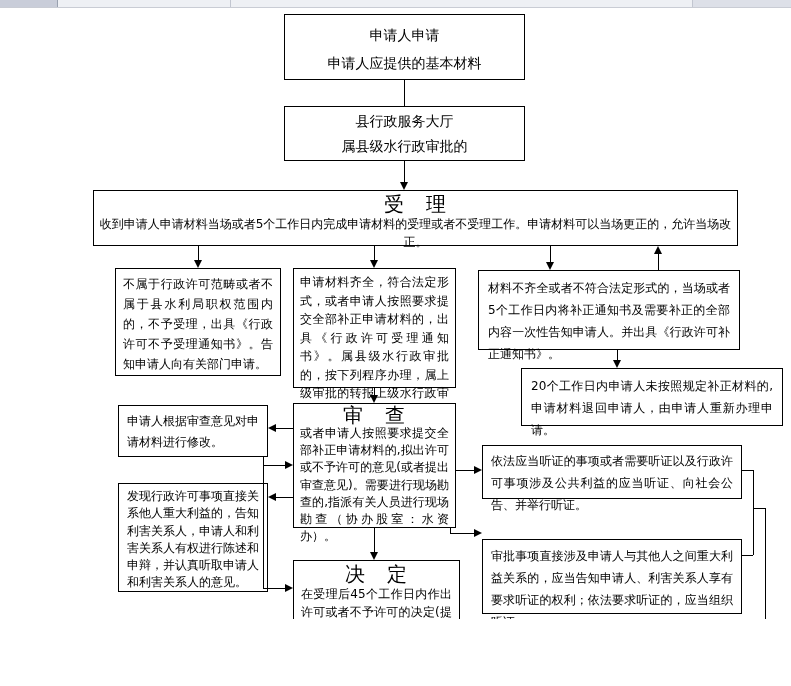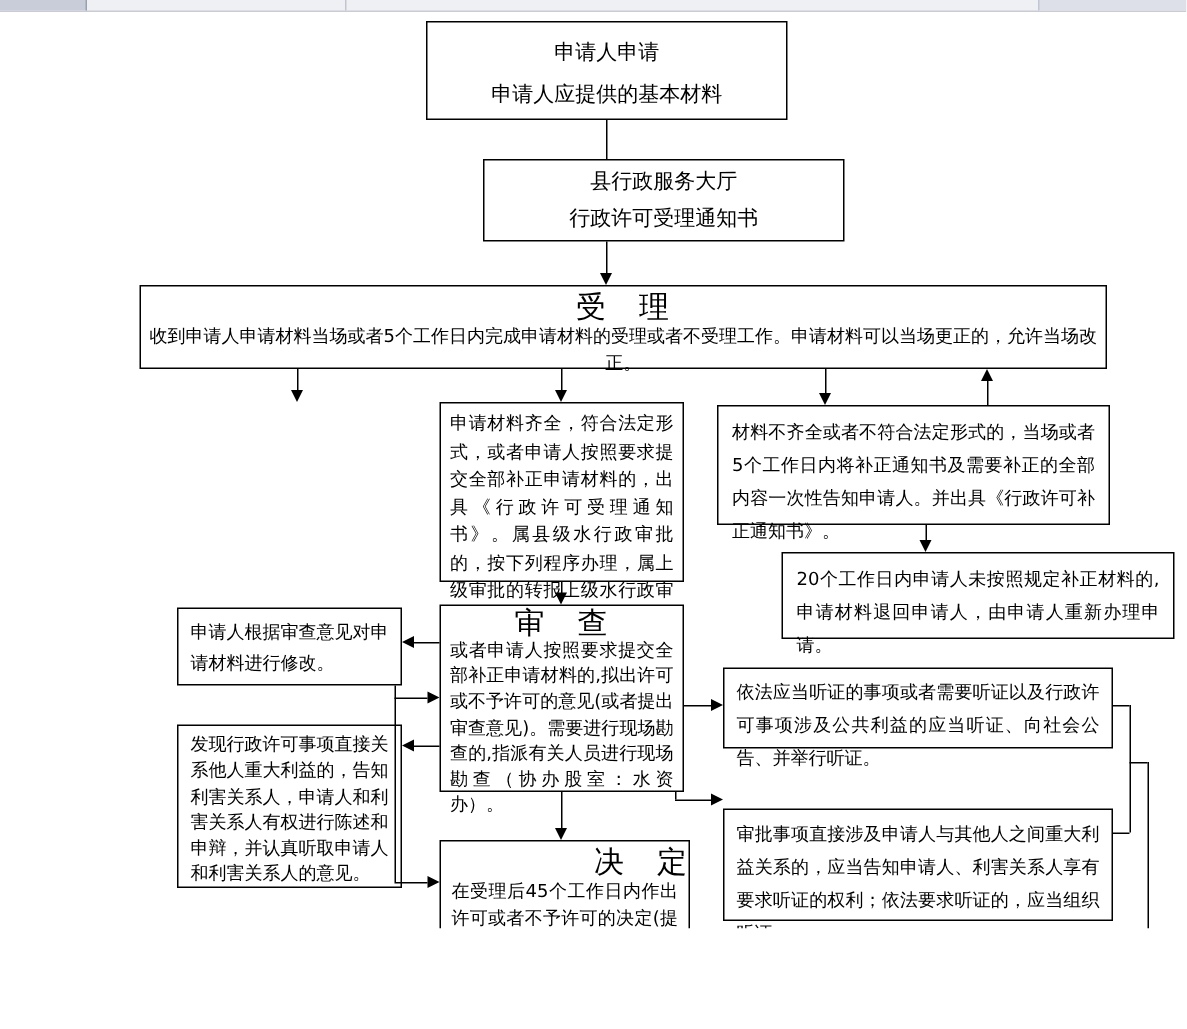--- a/index.html
+++ b/index.html
@@ -33,30 +33,33 @@
     <div class="topbar-tab"></div>
     <div class="topbar-div1"></div>
     <div class="topbar-right"></div>
   </div>
 
   <div class="box" style="left:284px;top:14px;width:241px;height:66px;padding-top:6px;">
     <div class="cline" style="font-size:14px;line-height:28px;">申请人申请</div>
     <div class="cline" style="font-size:14px;line-height:28px;">申请人应提供的基本材料</div>
   </div>
 
-  <div class="box" style="left:284px;top:106px;width:241px;height:55px;padding-top:2px;margin-left:38px;">
+  <div class="box" style="left:284px;top:106px;width:241px;height:55px;padding-top:2px;">
     <div class="cline" style="font-size:14px;line-height:25px;">县行政服务大厅</div>
-    <div class="cline" style="font-size:14px;line-height:25px;">行政许可受理通知书</div>
+    <div class="cline" style="font-size:14px;line-height:25px;">属县级水行政审批的</div>
   </div>
 
   <div class="box" style="left:93px;top:190px;width:645px;height:56px;">
     <div class="btitle" style="line-height:22px;padding-top:2px;">受　理</div>
     <div class="cline" style="line-height:18px;">收到申请人申请材料当场或者5个工作日内完成申请材料的受理或者不受理工作。申请材料可以当场更正的，允许当场改正。</div>
   </div>
 
+  <div class="box" style="left:115px;top:268px;width:166px;height:108px;">
+    <div class="btext" style="padding:5px 7px;line-height:20px;">不属于行政许可范畴或者不属于县水利局职权范围内的，不予受理，出具《行政许可不予受理通知书》。告知申请人向有关部门申请。</div>
+  </div>
 
   <div class="box" style="left:293px;top:268px;width:163px;height:120px;">
     <div class="btext" style="padding:4px 6px;line-height:18.5px;">申请材料齐全，符合法定形式，或者申请人按照要求提交全部补正申请材料的，出具《行政许可受理通知书》。属县级水行政审批的，按下列程序办理，属上级审批的转报上级水行政审批。</div>
   </div>
 
   <div class="box" style="left:478px;top:270px;width:262px;height:80px;">
     <div class="btext" style="padding:6px 9px;line-height:22px;">材料不齐全或者不符合法定形式的，当场或者5个工作日内将补正通知书及需要补正的全部内容一次性告知申请人。并出具《行政许可补正通知书》。</div>
   </div>
 
   <div class="box" style="left:478px;top:368px;width:262px;height:58px;margin-left:43px;">
@@ -78,21 +81,21 @@
 
   <div class="box" style="left:482px;top:445px;width:260px;height:54px;">
     <div class="btext" style="padding:4px 8px;line-height:22px;">依法应当听证的事项或者需要听证以及行政许可事项涉及公共利益的应当听证、向社会公告、并举行听证。</div>
   </div>
 
   <div class="box" style="left:482px;top:539px;width:260px;height:75px;font-family:Liberation Serif, serif;">
     <div class="btext" style="padding:5px 8px;line-height:22px;">审批事项直接涉及申请人与其他人之间重大利益关系的，应当告知申请人、利害关系人享有要求听证的权利；依法要求听证的，应当组织听证</div>
   </div>
 
   <div class="box" style="left:293px;top:560px;width:167px;height:130px;">
-    <div class="btitle" style="line-height:21px;padding-top:3px;text-align:right;">决　定</div>
+    <div class="btitle" style="line-height:21px;padding-top:3px;">决　定</div>
     <div class="btext" style="padding:0 7px;line-height:18px;">在受理后45个工作日内作出许可或者不予许可的决定(提出审查意见)。45个工作日内不能作出决定的,经负责人批准可以延长十个工作日,并将延长期限和理由告知申请</div>
   </div>
 
   <div class="vl" style="left:404px;top:80px;height:26px;"></div>
 
   <div class="vl" style="left:404px;top:161px;height:22px;"></div>
   <div class="ah ah-down" style="left:400px;top:182px;"></div>
 
   <div class="vl" style="left:198px;top:246px;height:15px;"></div>
   <div class="ah ah-down" style="left:194px;top:260px;"></div>

